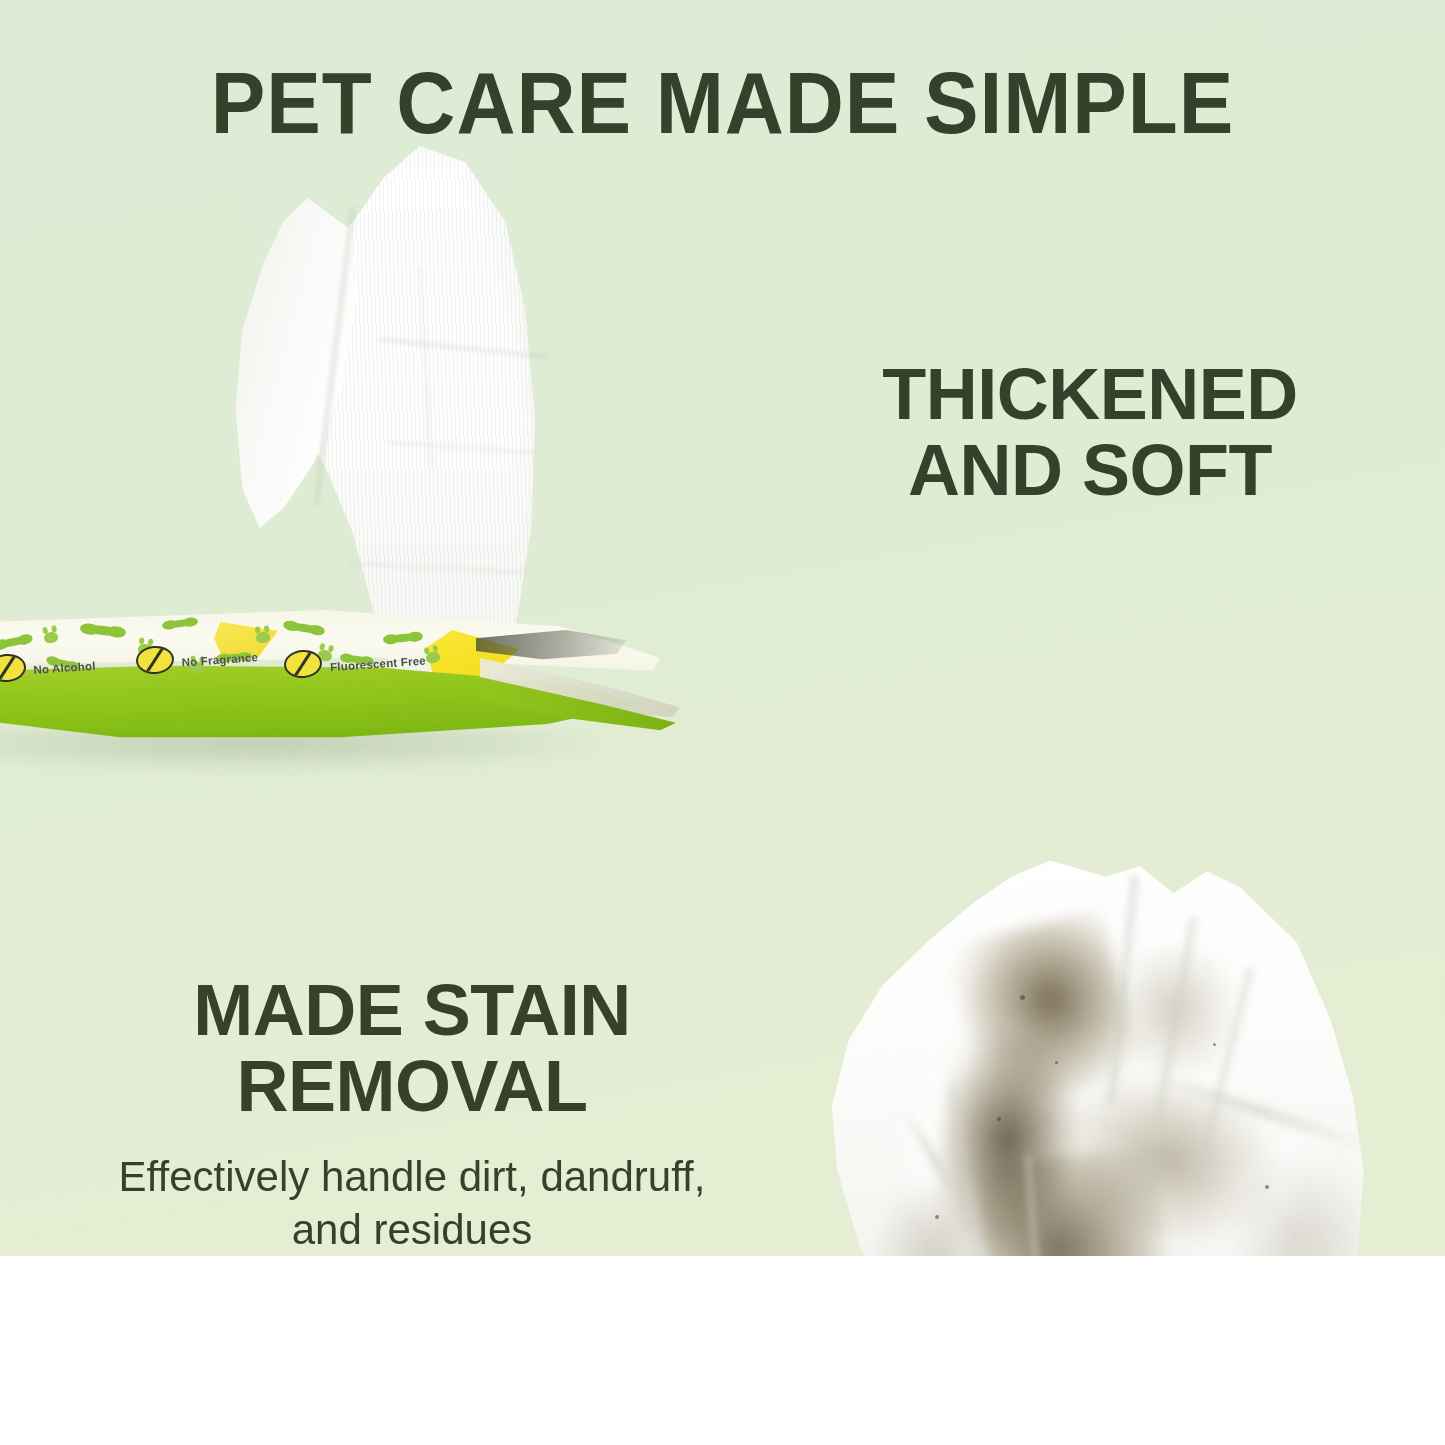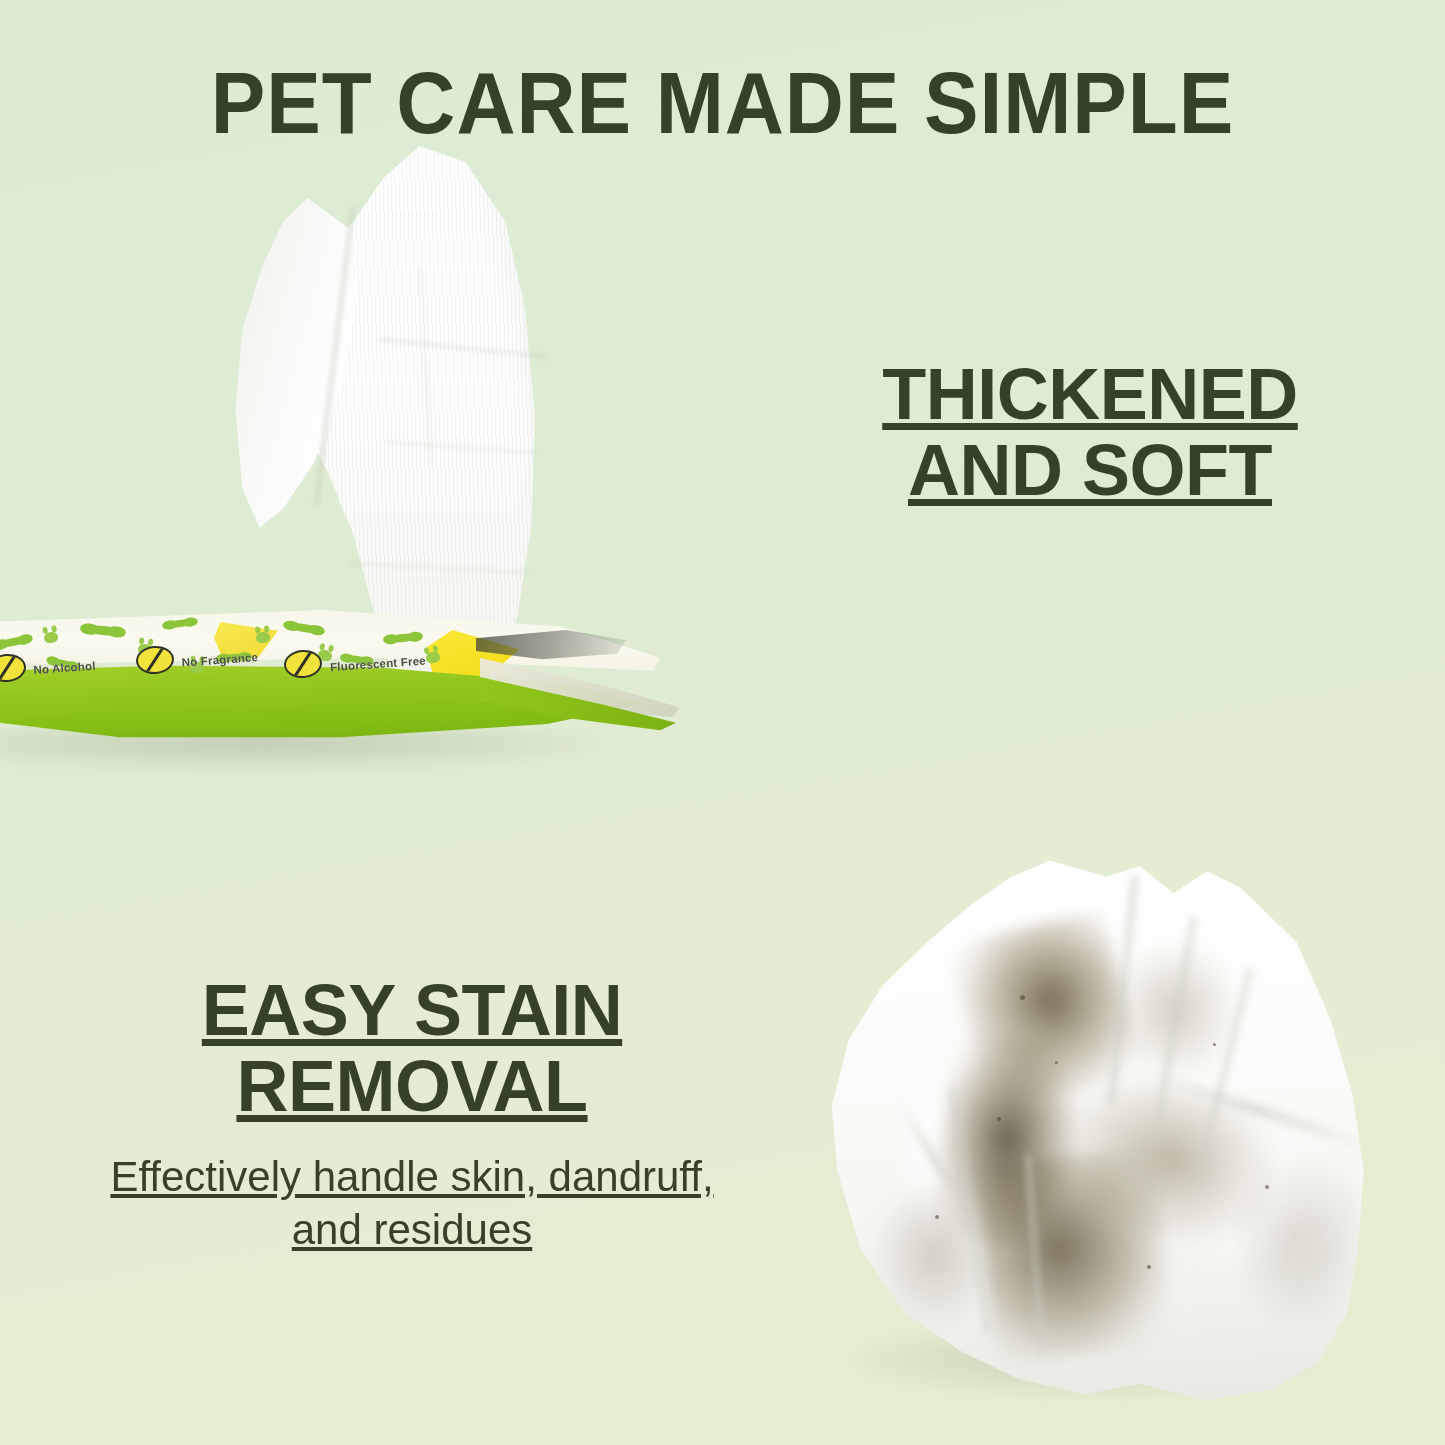--- a/index.html
+++ b/index.html
@@ -9,21 +9,21 @@
   body {
     width: 1445px;
     height: 1445px;
     overflow: hidden;
     font-family: "Liberation Sans", sans-serif;
   }
 
   #stage {
     position: relative;
     width: 1445px;
-    height: 1445px;
+    height: 1256px;
     background: linear-gradient(170deg, #dcecd4 0%, #dfecd3 45%, #e4edd3 75%, #e6eed2 100%);
     overflow: hidden;
   }
 
   
   .headline {
     position: absolute;
     top: 52px;
     left: 0;
     width: 1445px;
@@ -31,21 +31,21 @@
     color: #36412c;
     font-family: "Liberation Sans Narrow", "Liberation Sans", sans-serif;
     font-weight: bold;
     font-size: 88px;
     letter-spacing: 1px;
     transform: scaleX(0.93);
     white-space: nowrap;
   }
 
   
-  .panel { position: absolute; color: #36412c; text-decoration: underline; }
+  .panel { position: absolute; color: #36412c; }
 
   .panel-heading {
     font-weight: bold;
     font-size: 72px;
     line-height: 1.06;
     letter-spacing: -0.5px;
     text-align: center;
     white-space: pre-line;
   }
   .panel-body {
@@ -451,23 +451,23 @@
       </div>
     </div>
   </div>
 
   <div class="panel" id="panel-thickened">
     <div class="panel-heading">THICKENED
 AND SOFT</div>
   </div>
 
   <div class="panel" id="panel-stain">
-    <div class="panel-heading">EASY STAIN
+    <div class="panel-heading">MADE STAIN
 REMOVAL</div>
-    <div class="panel-body">Effectively handle skin, dandruff,
+    <div class="panel-body">Effectively handle dirt, dandruff,
 and residues</div>
   </div>
 
   <div id="dirty-wipe">
     <div class="dw-shadow"></div>
     <div class="dw-cloth">
       <div class="dw-high h1"></div>
       <div class="dw-high h2"></div>
 
       <div class="dw-dirt d1"></div>

